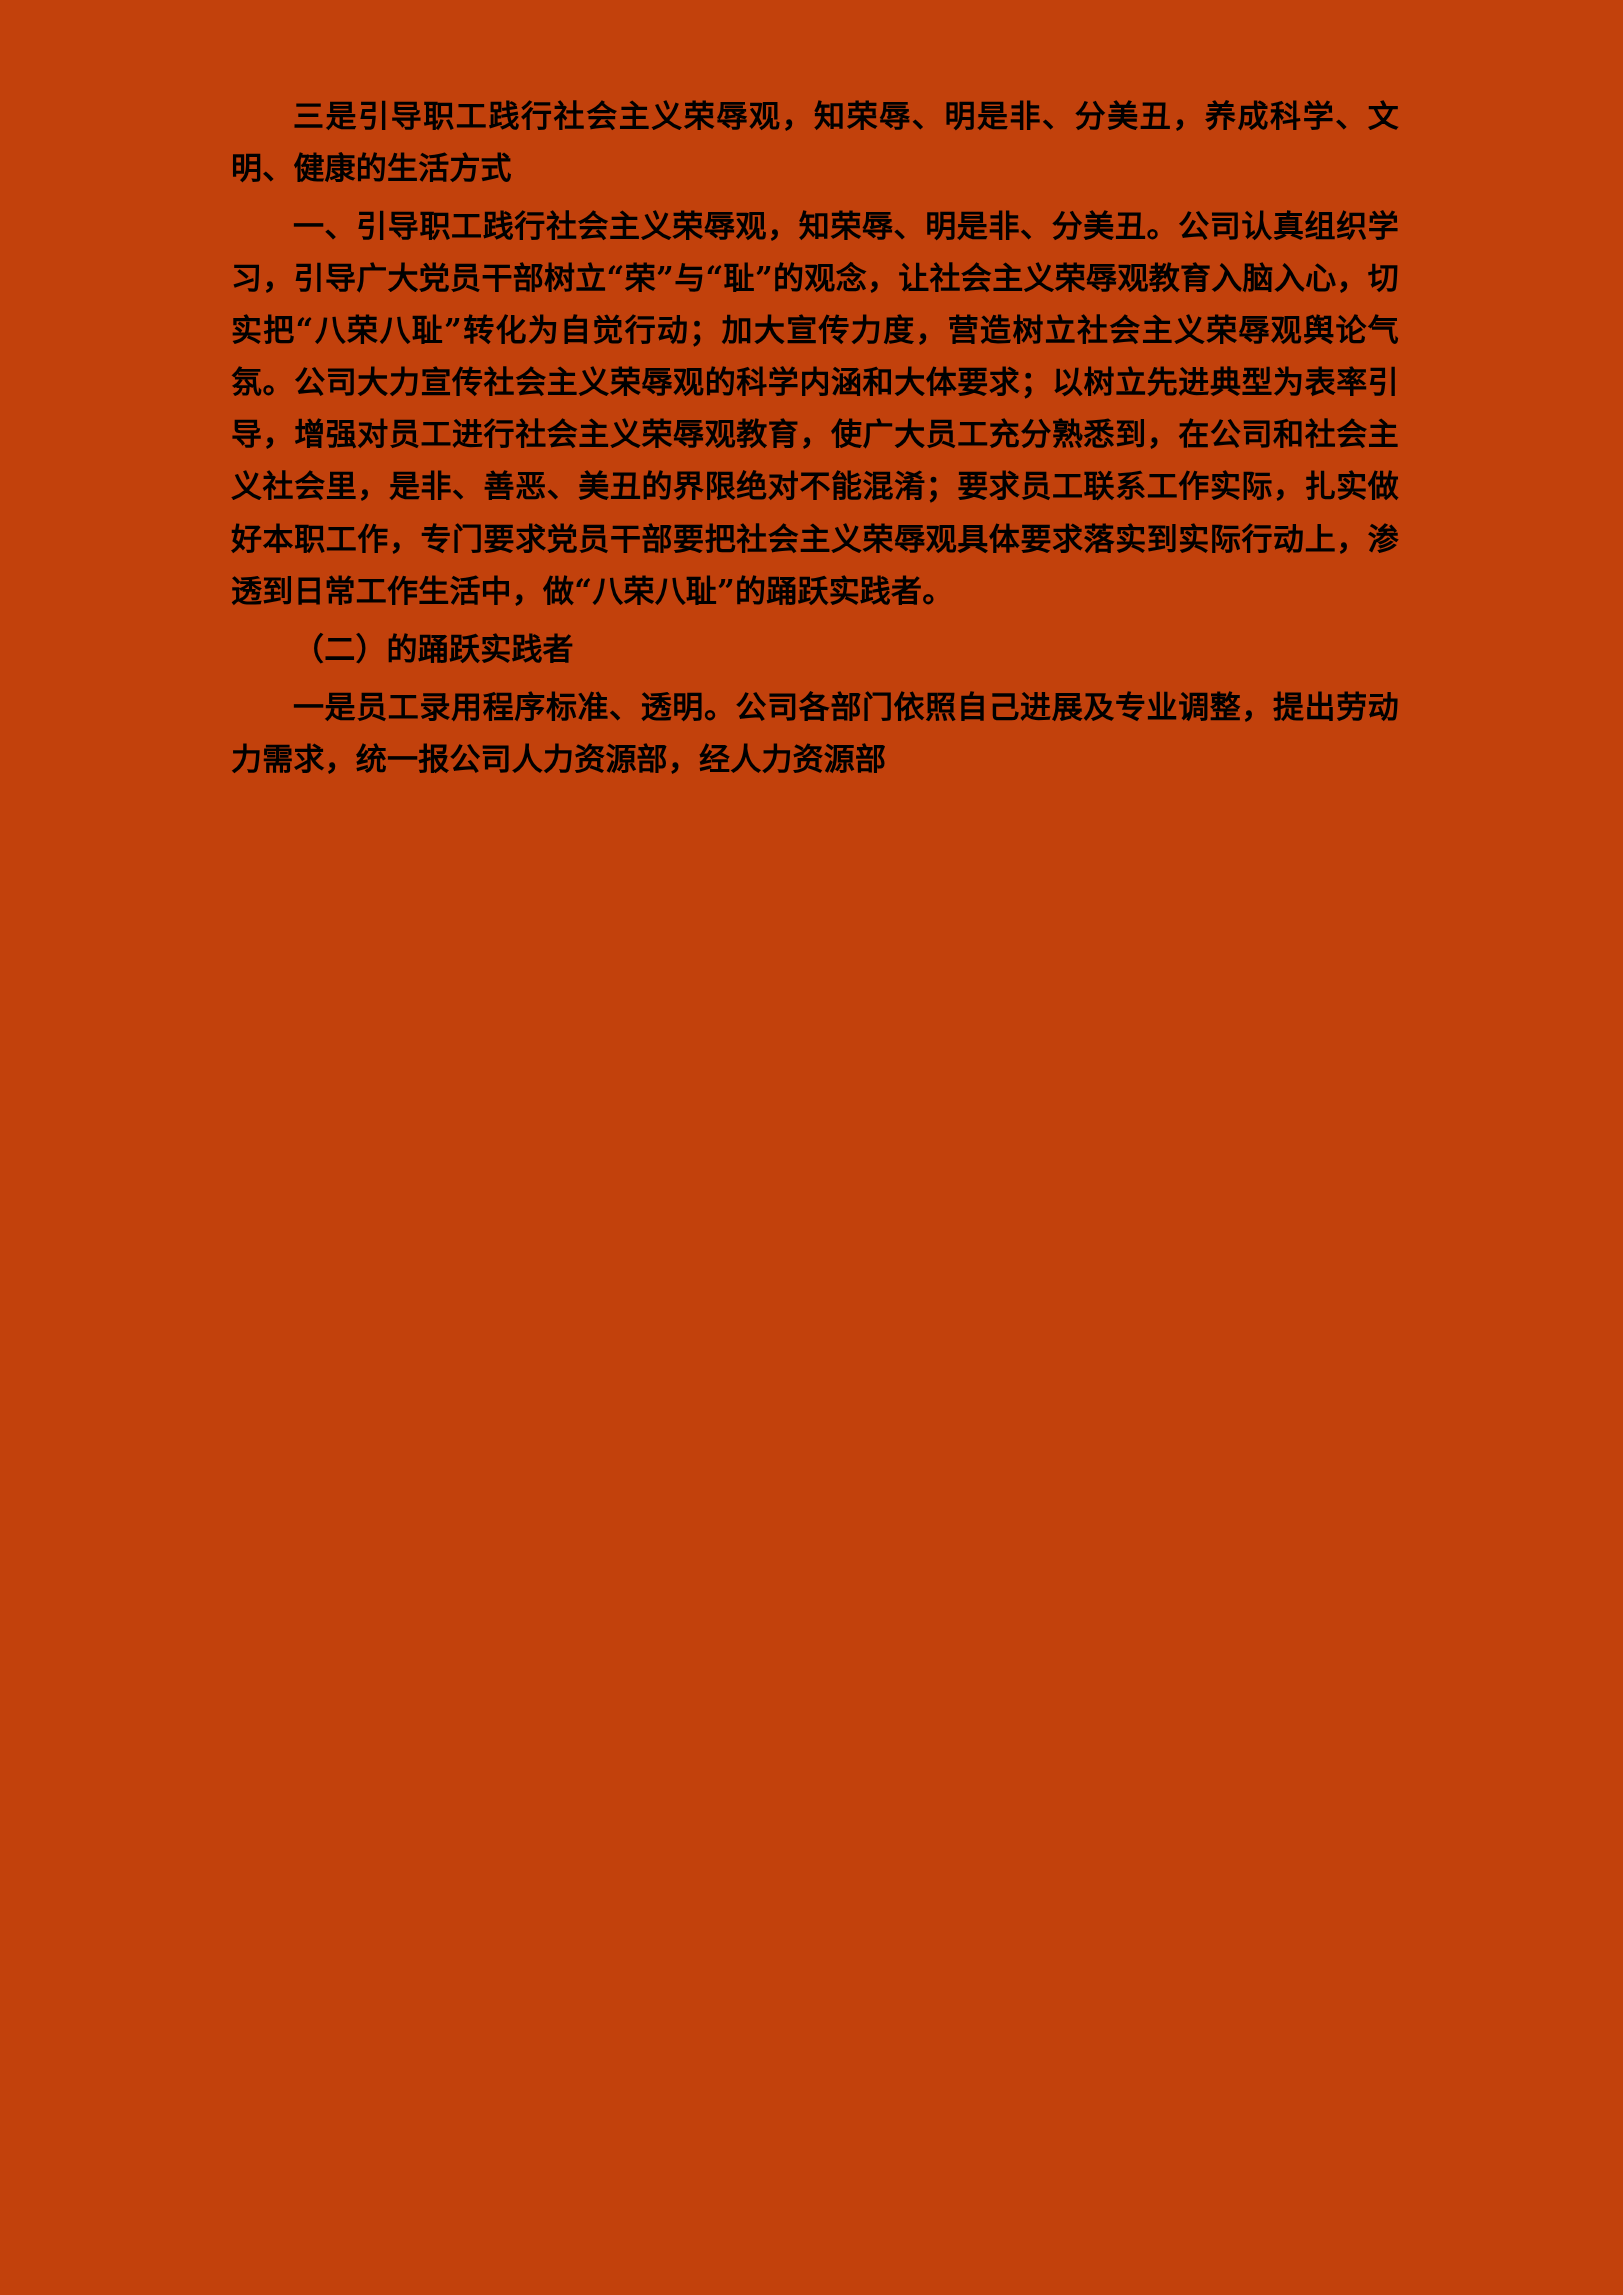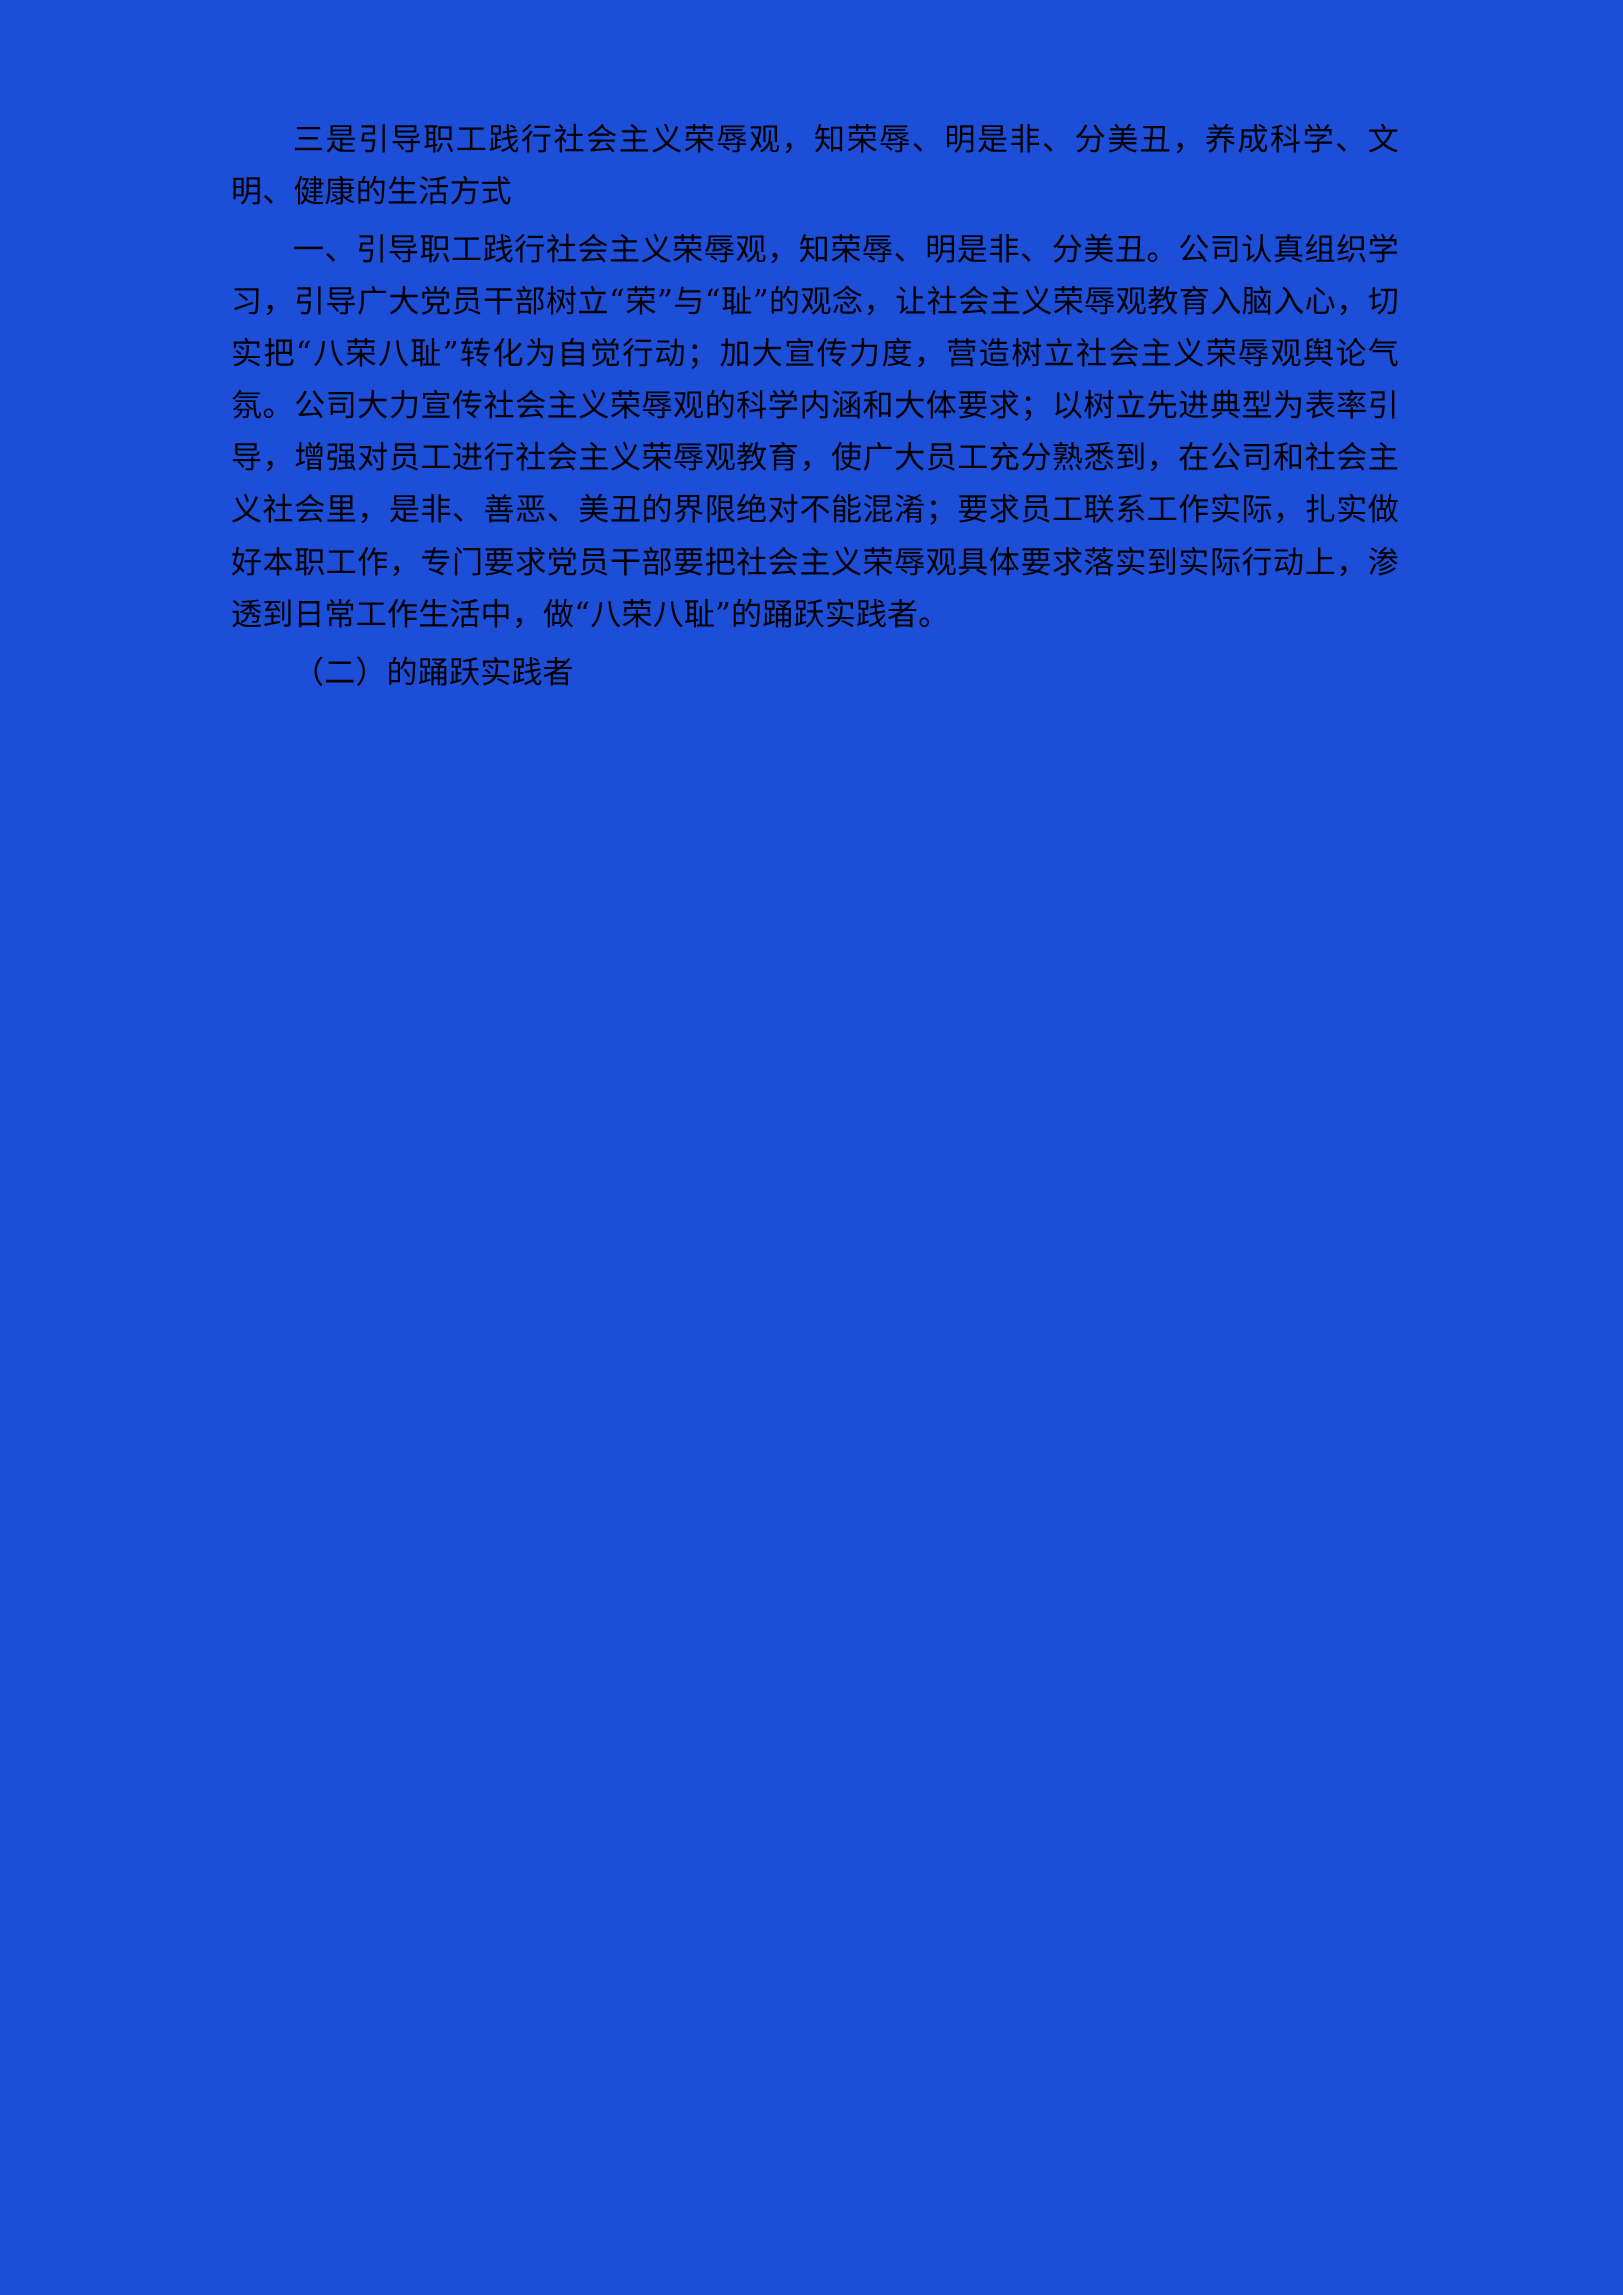--- a/index.html
+++ b/index.html
@@ -3,26 +3,27 @@
 <meta charset="utf-8">
 <style>
   html, body {
     margin: 0;
     padding: 0;
     background: #ffffff;
   }
   .page {
     width: 1623px;
     height: 2295px;
-    background: #1d4ed8;
+    background: #c2410c;
     position: relative;
     box-sizing: border-box;
-    padding: 113px 162px 147px 231px;
+    padding: 90px 162px 147px 231px;
     font-family: "DejaVu Serif", "Liberation Serif", serif;
     color: #000000;
+    font-weight: bold;
   }
   .doc-body {
     width: 1168px;
   }
   p.para {
     margin: 0 0 5.9px 0;
     font-size: 31px;
     line-height: 1.68;
     text-align: justify;
     text-justify: inter-ideograph;
@@ -32,15 +33,16 @@
   }
 </style>
 </head>
 <body>
 
 <div class="page">
   <div class="doc-body">
     <p class="para">三是引导职工践行社会主义荣辱观，知荣辱、明是非、分美丑，养成科学、文明、健康的生活方式</p>
     <p class="para">一、引导职工践行社会主义荣辱观，知荣辱、明是非、分美丑。公司认真组织学习，引导广大党员干部树立“荣”与“耻”的观念，让社会主义荣辱观教育入脑入心，切实把“八荣八耻”转化为自觉行动；加大宣传力度，营造树立社会主义荣辱观舆论气氛。公司大力宣传社会主义荣辱观的科学内涵和大体要求；以树立先进典型为表率引导，增强对员工进行社会主义荣辱观教育，使广大员工充分熟悉到，在公司和社会主义社会里，是非、善恶、美丑的界限绝对不能混淆；要求员工联系工作实际，扎实做好本职工作，专门要求党员干部要把社会主义荣辱观具体要求落实到实际行动上，渗透到日常工作生活中，做“八荣八耻”的踊跃实践者。</p>
     <p class="para">（二）的踊跃实践者</p>
+    <p class="para">一是员工录用程序标准、透明。公司各部门依照自己进展及专业调整，提出劳动力需求，统一报公司人力资源部，经人力资源部</p>
   </div>
 </div>
 
 
 </body></html>

